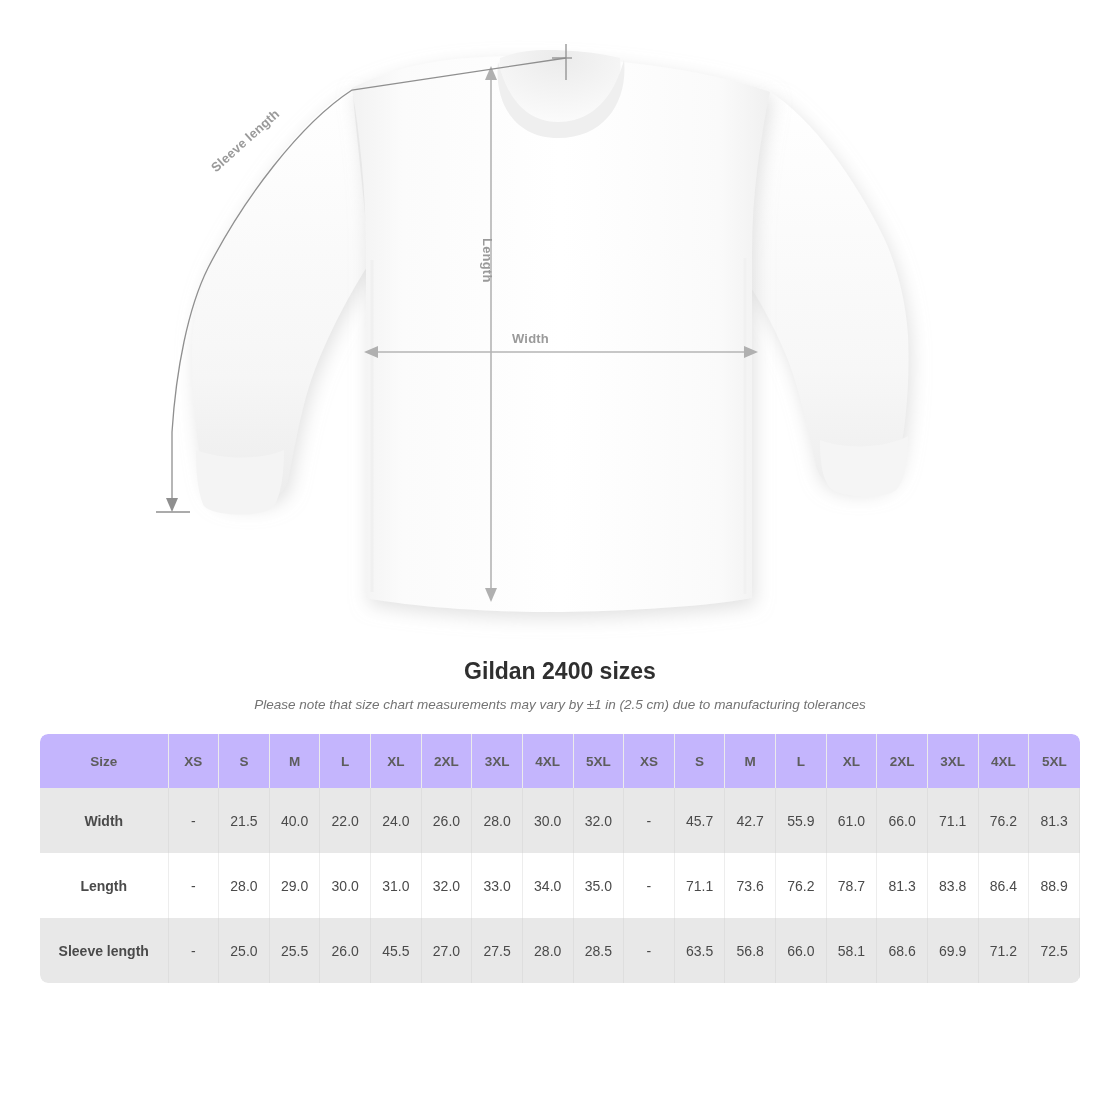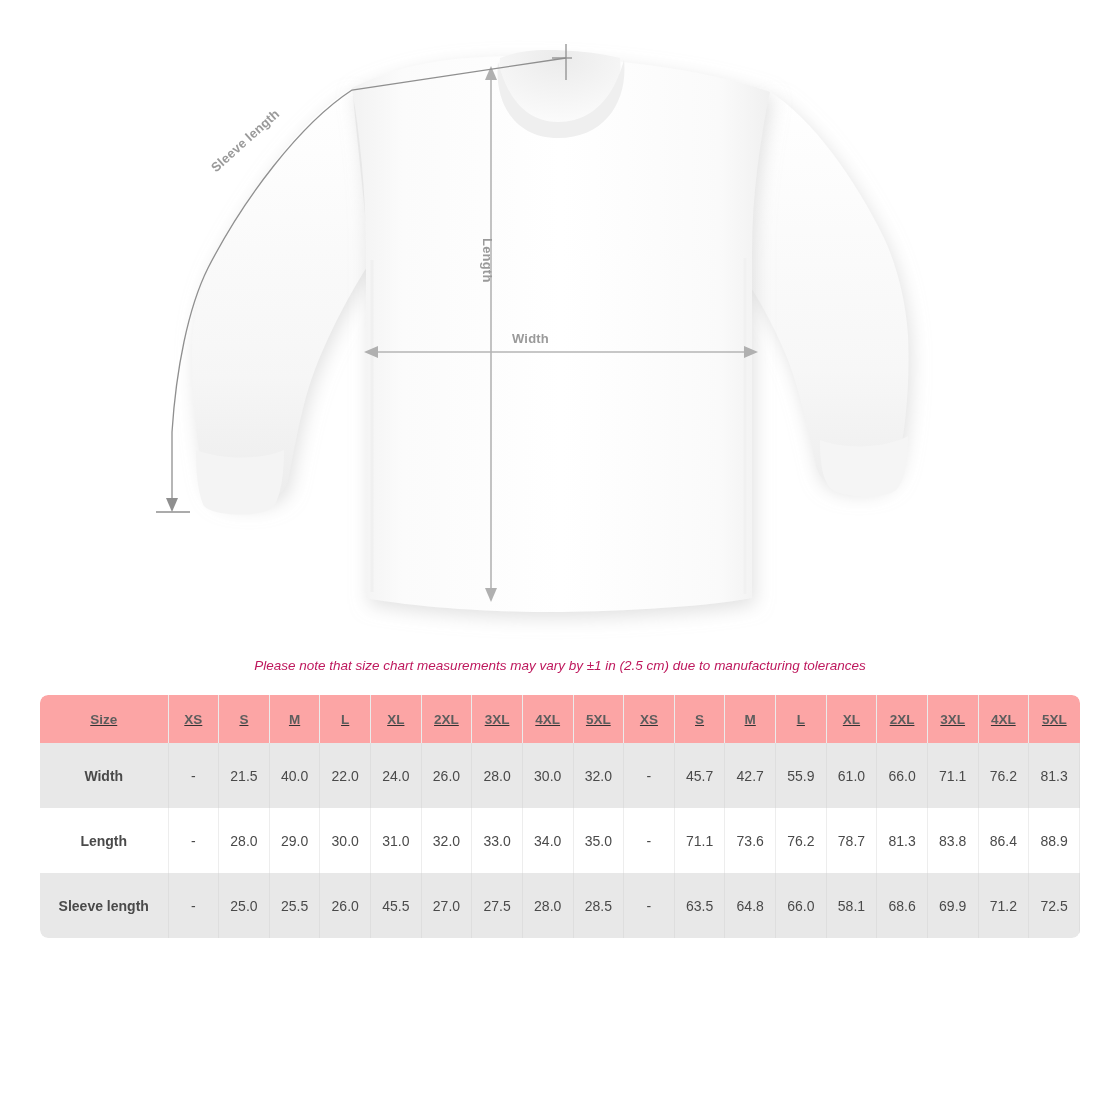--- a/index.html
+++ b/index.html
@@ -63,21 +63,21 @@
   }
   .chart-title {
     font-size: 23px;
     font-weight: bold;
     color: #2f2f2f;
     margin: 0;
   }
   .chart-note {
     font-size: 13.5px;
     font-style: italic;
-    color: #be185d;
+    color: #737373;
     margin: 12px 0 0 0;
   }
 
   
   .table-wrap {
     width: 1040px;
     margin: 22px auto 0 auto;
   }
   table.size-chart {
     width: 100%;
@@ -110,23 +110,22 @@
     color: #6f6f6f;
     line-height: 1.1;
   }
   .unit-sub {
     font-size: 12.5px;
     color: #8a8a8a;
     font-style: italic;
     margin-top: 5px;
   }
   .row-head {
-    height: 48px;
-    background: #fca5a5;
-    text-decoration: underline;
+    height: 54px;
+    background: #c4b5fd;
   }
   .row-head td, .row-head th {
     font-weight: bold;
     color: #5d5d5d;
     font-size: 13.5px;
     border-right: 1px solid #ebebeb;
   }
   .row-head th:last-child { border-right: none; }
 
   .data-row td {
@@ -228,20 +227,21 @@
       <line x1="172" y1="432" x2="172" y2="506" stroke="#8f8f8f" stroke-width="1.3"></line>
       <line x1="156" y1="512" x2="190" y2="512" stroke="#8f8f8f" stroke-width="1.3"></line>
     </svg>
 
     <div class="dim-label label-width">Width</div>
     <div class="dim-label label-length">Length</div>
     <div class="dim-label label-sleeve">Sleeve length</div>
   </div>
 
   <div class="title-block">
+    <h1 class="chart-title">Gildan 2400 sizes</h1>
     <p class="chart-note">Please note that size chart measurements may vary by ±1 in (2.5 cm) due to manufacturing tolerances</p>
   </div>
 
   <div class="table-wrap">
     <table class="size-chart">
       <colgroup>
         <col class="firstcol">
       </colgroup>
       <tbody>
 
@@ -317,21 +317,21 @@
           <td>25.0</td>
           <td>25.5</td>
           <td>26.0</td>
           <td>45.5</td>
           <td>27.0</td>
           <td>27.5</td>
           <td>28.0</td>
           <td>28.5</td>
           <td>-</td>
           <td>63.5</td>
-          <td>64.8</td>
+          <td>56.8</td>
           <td>66.0</td>
           <td>58.1</td>
           <td>68.6</td>
           <td>69.9</td>
           <td>71.2</td>
           <td>72.5</td>
         </tr>
       </tbody>
     </table>
   </div>

